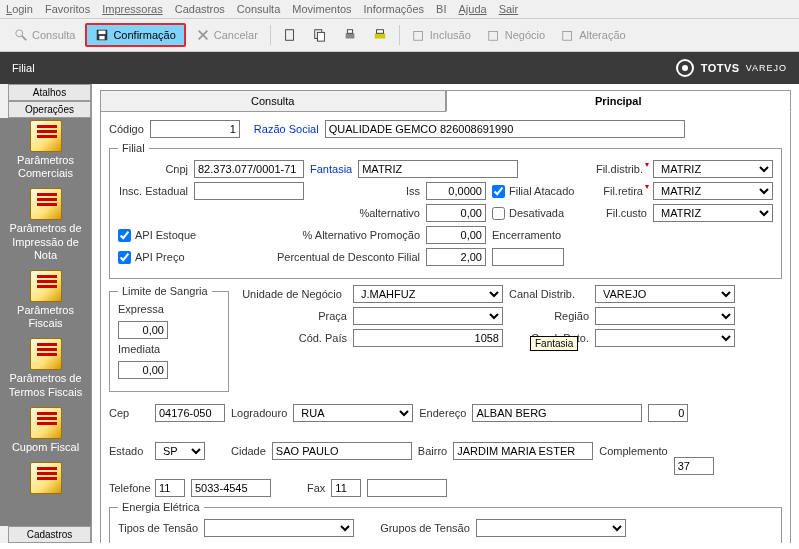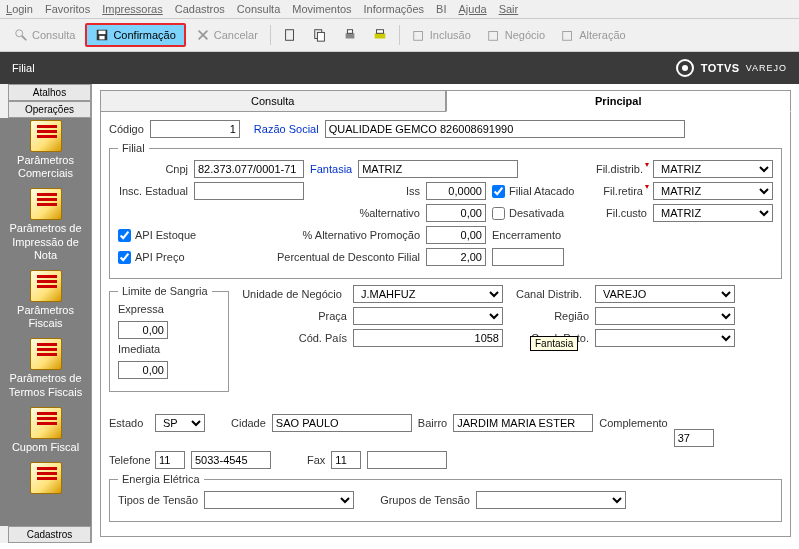--- a/index.html
+++ b/index.html
@@ -250,38 +250,47 @@
             </div>
           <div class="row">
               <label style="width:50px">Imediata</label>
               <input type="text" class="right" style="width: 50px;" value="0,00">
             </div>
         </fieldset>
         <div style="flex:1">
           <div class="row">
             <label style="width:110px;text-align:center">Unidade de Negócio</label>
             <select style="width:150px"><option>J.MAHFUZ</option></select>
-            <label style="width:80px;text-align:center">Canal Distrib.</label>
+            <label style="width:80px;text-align:left">Canal Distrib.</label>
             <select style="width:140px"><option>VAREJO</option></select>
           </div>
           <div class="row">
             <label style="width:110px;text-align:right">Praça</label>
             <select style="width:150px"><option></option></select>
             <label style="width:80px;text-align:right">Região</label>
             <select style="width:140px"><option></option></select>
           </div>
           <div class="row">
             <label style="width:110px;text-align:right">Cód. País</label>
             <input type="text" class="right" style="width: 150px;" value="1058">
             <label style="width:80px;text-align:right">Cond. Pgto.</label>
             <select style="width:140px"><option></option></select>
           </div>
         </div>
       </div>
 
+      <div class="row" style="margin-top:6px">
+        <label style="width:40px">Cep</label>
+        <input type="text" style="width: 70px;" value="04176-050">
+        <label>Logradouro</label>
+        <select style="width:120px"><option>RUA</option></select>
+        <label>Endereço</label>
+        <input type="text" style="width: 170px;" value="ALBAN BERG">
+        <input type="text" class="right" style="width: 40px;" value="0">
+      </div>
       <div class="row">
         <label style="width:40px">Estado</label>
         <select style="width:50px"><option>SP</option></select>
         <label style="margin-left:20px">Cidade</label>
         <input type="text" style="width: 140px;" value="SAO PAULO">
         <label>Bairro</label>
         <input type="text" style="width: 140px;" value="JARDIM MARIA ESTER">
         <label>Complemento</label>
         <input type="text" style="width: 40px; margin-top: 31px;" value="37">
       </div>

